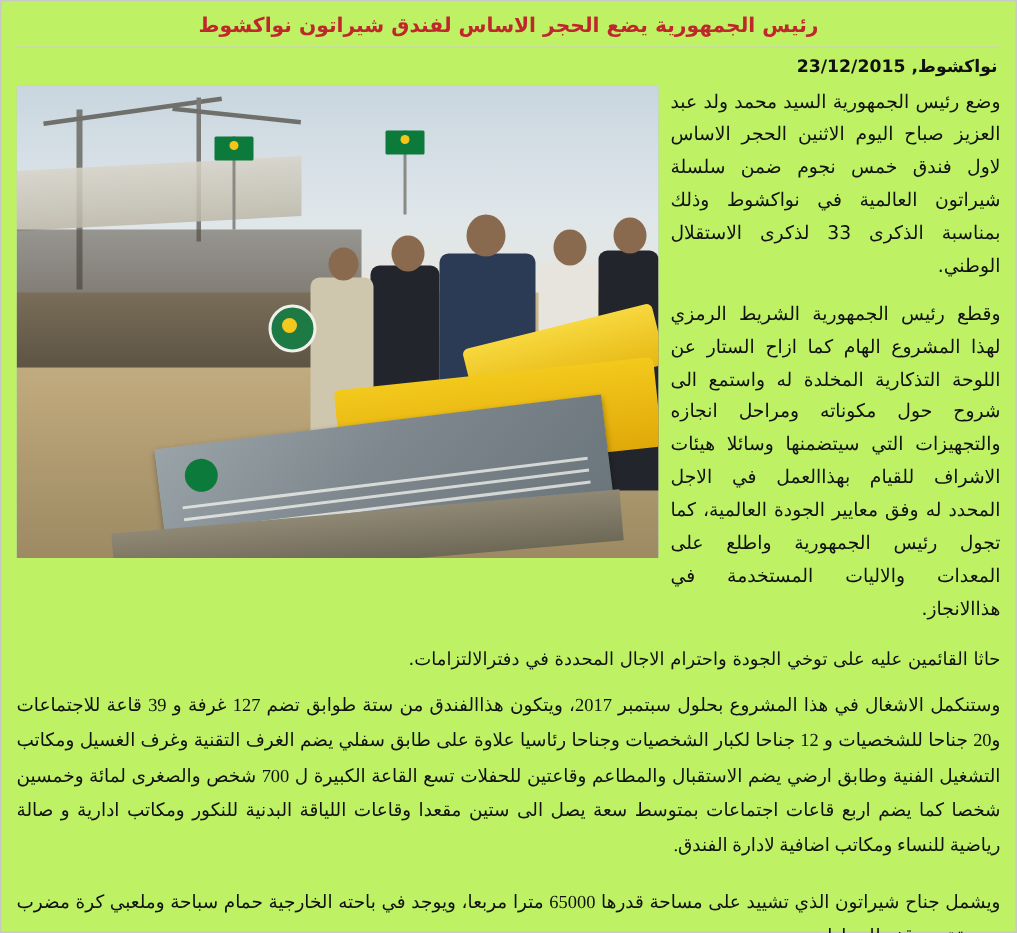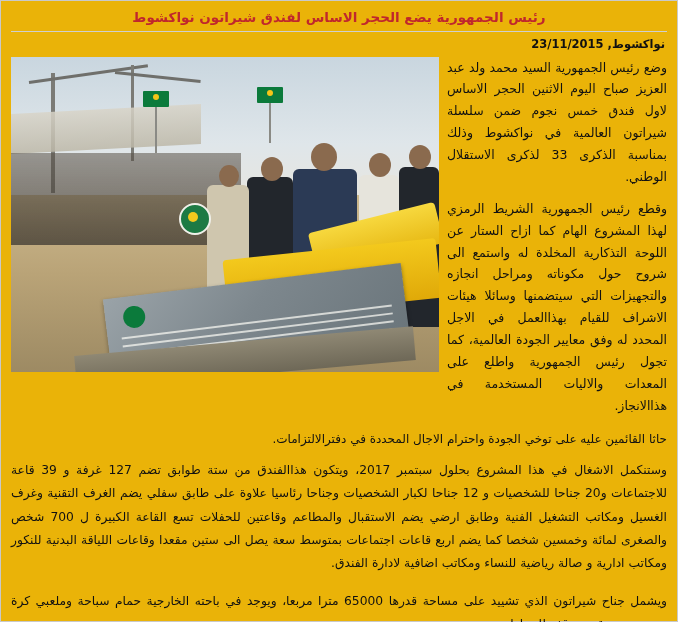--- a/index.html
+++ b/index.html
@@ -13,21 +13,21 @@
     font-family: "DejaVu Sans", "Liberation Sans", sans-serif;
     color: #1a1a1a;
     overflow: hidden;
   }
   .page {
     position: relative;
     width: 678px;
     height: 622px;
     box-sizing: border-box;
     border: 1px solid #c9c9c9;
-    background: #eab308;
+    background: #bef264;
     padding: 6px 10px 4px 10px;
   }
   .headline {
     direction: rtl;
     text-align: center;
     font-weight: bold;
     color: #c0272d;
     font-size: 13.5px;
     line-height: 1.3;
     margin: 2px 0 4px 0;
@@ -180,32 +180,32 @@
     color: #111;
   }
   .body-text {
     direction: rtl;
     text-align: justify;
     font-size: 12.3px;
     line-height: 1.9;
     color: #111;
     margin-top: 10px;
   }
-  .body-text p { margin: 0 0 14px 0; }
+  .body-text p { margin: 0 0 14px 0; font-family: Liberation Serif, serif; }
 </style>
 </head>
 <body>
 
 <div class="page">
 
   <div class="headline">رئيس الجمهورية يضع الحجر الاساس لفندق شيراتون نواكشوط</div>
 
   <div class="rule"></div>
 
-  <div class="dateline">نواكشوط, 23/11/2015</div>
+  <div class="dateline">نواكشوط, 23/12/2015</div>
 
   <div class="top-block">
 
     <div class="photo">
       <div class="sky"></div>
       <div class="ground"></div>
 
       <div class="crane1"></div>
       <div class="crane-arm"></div>
       <div class="crane2"></div>

